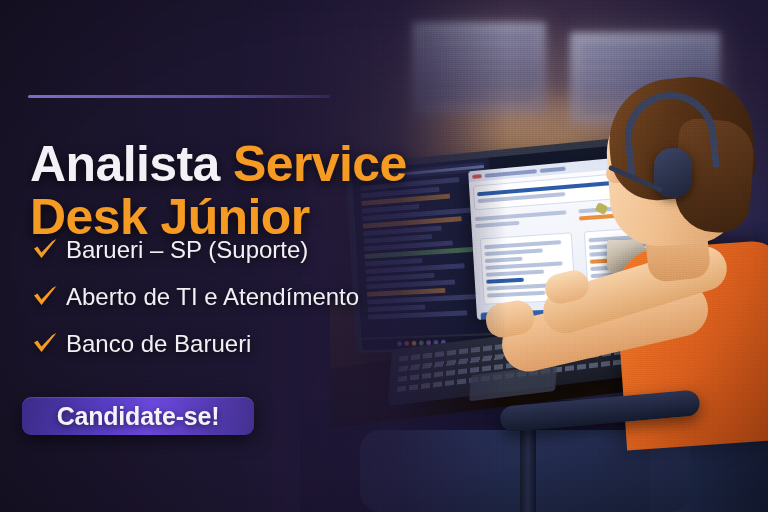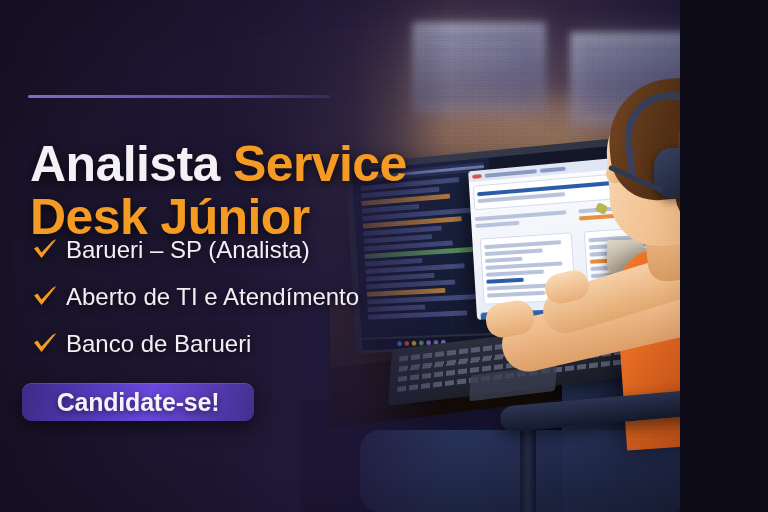--- a/index.html
+++ b/index.html
@@ -1,18 +1,18 @@
 <!DOCTYPE html>
 <html><head>
 <meta charset="utf-8">
 <style>
   html,body{margin:0;padding:0;background:#0d0a18;}
   *{box-sizing:border-box;}
   #banner{
-    position:relative;width:680px;height:512px;overflow:hidden;
+    position:relative;width:768px;height:512px;overflow:hidden;
     font-family:"Liberation Sans","DejaVu Sans",sans-serif;
     background:#14532d;
   }
 
   
   .layer{position:absolute;inset:0;}
 
   .bg-base{
     background:
       radial-gradient(ellipse 420px 300px at 64% 26%, rgba(226,178,110,.40) 0%, rgba(150,110,80,.18) 42%, rgba(30,22,50,0) 72%),
@@ -255,21 +255,21 @@
     display:flex;align-items:center;justify-content:center;
   }
   .check svg{width:28px;height:28px;display:block;
     filter:drop-shadow(0 2px 5px rgba(0,0,0,.6));}
   .bullet-text{
     font-size:24px;color:#f1eff4;font-weight:400;white-space:nowrap;
     text-shadow:0 2px 9px rgba(0,0,0,.8);
   }
 
   .cta{
-    position:absolute;left:22px;top:383px;width:232px;height:38px;border-radius:9px;
+    position:absolute;left:22px;top:397px;width:232px;height:38px;border-radius:9px;
     background:linear-gradient(100deg,#3b2b86 0%,#5b3fc9 40%,#6a48dd 55%,#43308f 100%);
     display:flex;align-items:center;justify-content:center;
     box-shadow:0 5px 18px rgba(0,0,0,.55),inset 0 1px 0 rgba(255,255,255,.12);
     cursor:pointer;
   }
   .cta-label{
     font-size:25px;font-weight:700;color:#f4f2f8;letter-spacing:-.2px;
     text-shadow:0 2px 6px rgba(0,0,0,.55);
   }
 
@@ -447,21 +447,21 @@
   </h1>
 
   <div class="bullets">
 
     <div class="bullet">
       <span class="check">
         <svg viewBox="0 0 28 28">
             <path d="M3 12.5 L10.5 22 L25.5 3 L21.5 5 L10.5 16.5 L6.5 10.5 Z" fill="#f59a22"></path>
           </svg>
       </span>
-      <span class="bullet-text">Barueri – SP (Analista)</span>
+      <span class="bullet-text">Barueri – SP (Suporte)</span>
     </div>
 
     <div class="bullet">
       <span class="check">
         <svg viewBox="0 0 28 28">
             <path d="M3 12.5 L10.5 22 L25.5 3 L21.5 5 L10.5 16.5 L6.5 10.5 Z" fill="#f59a22"></path>
           </svg>
       </span>
       <span class="bullet-text">Aberto de TI e Atendímento</span>
     </div>

